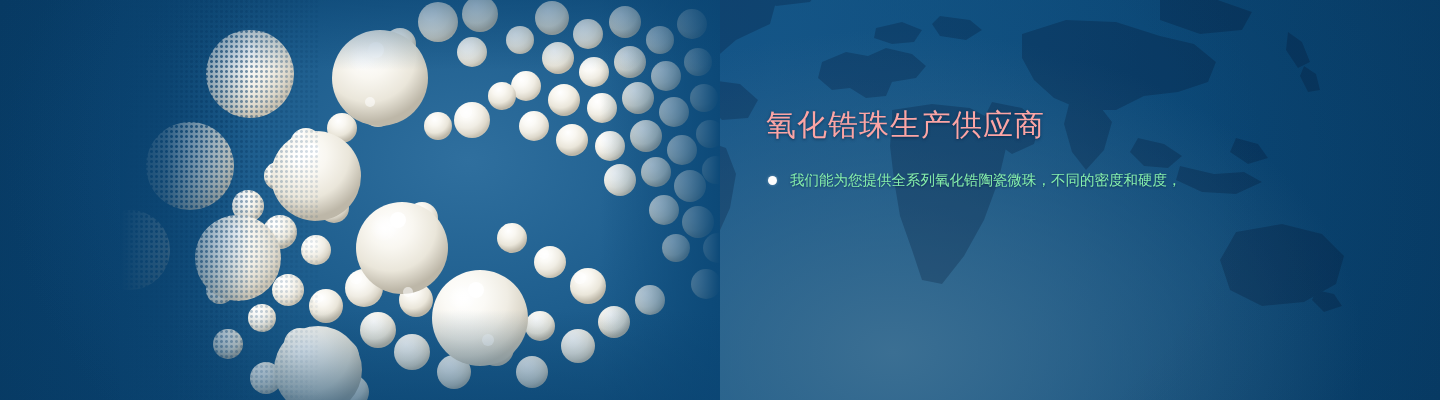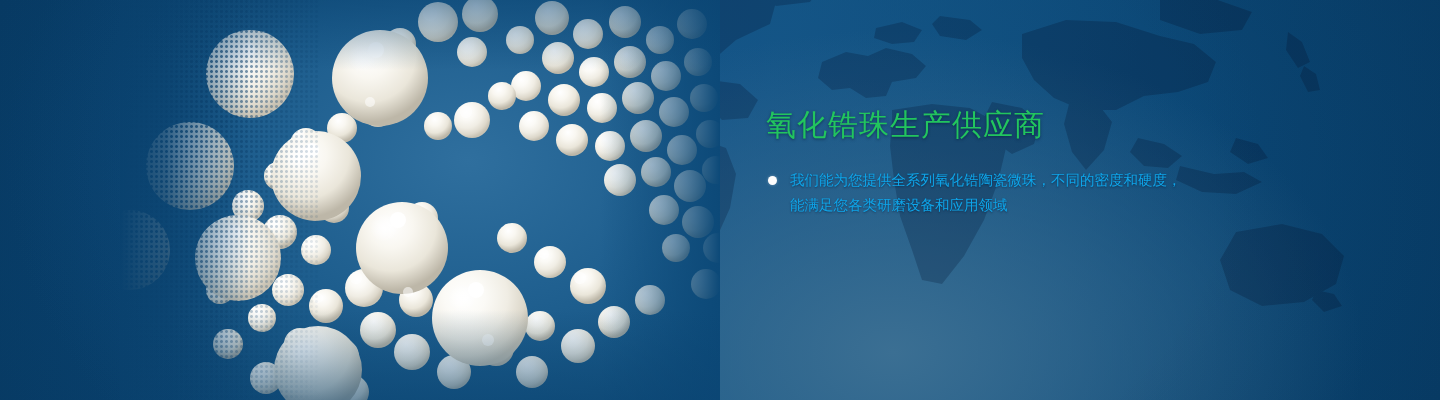--- a/index.html
+++ b/index.html
@@ -74,32 +74,32 @@
   
   .copy{
     position:absolute;left:764px;top:106px;width:520px;
     color:#ffffff;
   }
   .headline{
     font-size:30px;
     line-height:38px;
     font-weight:400;
     letter-spacing:1px;
-    color:#22c55e;
+    color:#fca5a5;
     margin:0 0 24px 2px;
     text-shadow:0 1px 3px rgba(0,20,45,.55);
     white-space:nowrap;
   }
   ul.bullets{list-style:none;margin:0;padding:0;}
   ul.bullets li{
     position:relative;
     padding-left:26px;
     font-size:14.5px;
     line-height:25px;
-    color:#0ea5e9;
+    color:#86efac;
     margin-bottom:2px;
     text-shadow:0 1px 2px rgba(0,20,45,.5);
   }
   ul.bullets li .dot{
     position:absolute;left:4px;top:8px;
     width:9px;height:9px;border-radius:50%;
     background:#fdfdfd;
     box-shadow:0 0 3px rgba(255,255,255,.35);
   }
   ul.bullets li .txt{display:block;}
@@ -317,18 +317,17 @@
 
   <div class="bg-vignette"></div>
 
   <div class="copy">
     <h1 class="headline">氧化锆珠生产供应商</h1>
 
     <ul class="bullets">
       <li>
         <span class="dot"></span>
         <span class="txt">我们能为您提供全系列氧化锆陶瓷微珠，不同的密度和硬度，</span>
-        <span class="txt l2">能满足您各类研磨设备和应用领域</span>
       </li>
     </ul>
   </div>
 
 </div>
 
 </body></html>

